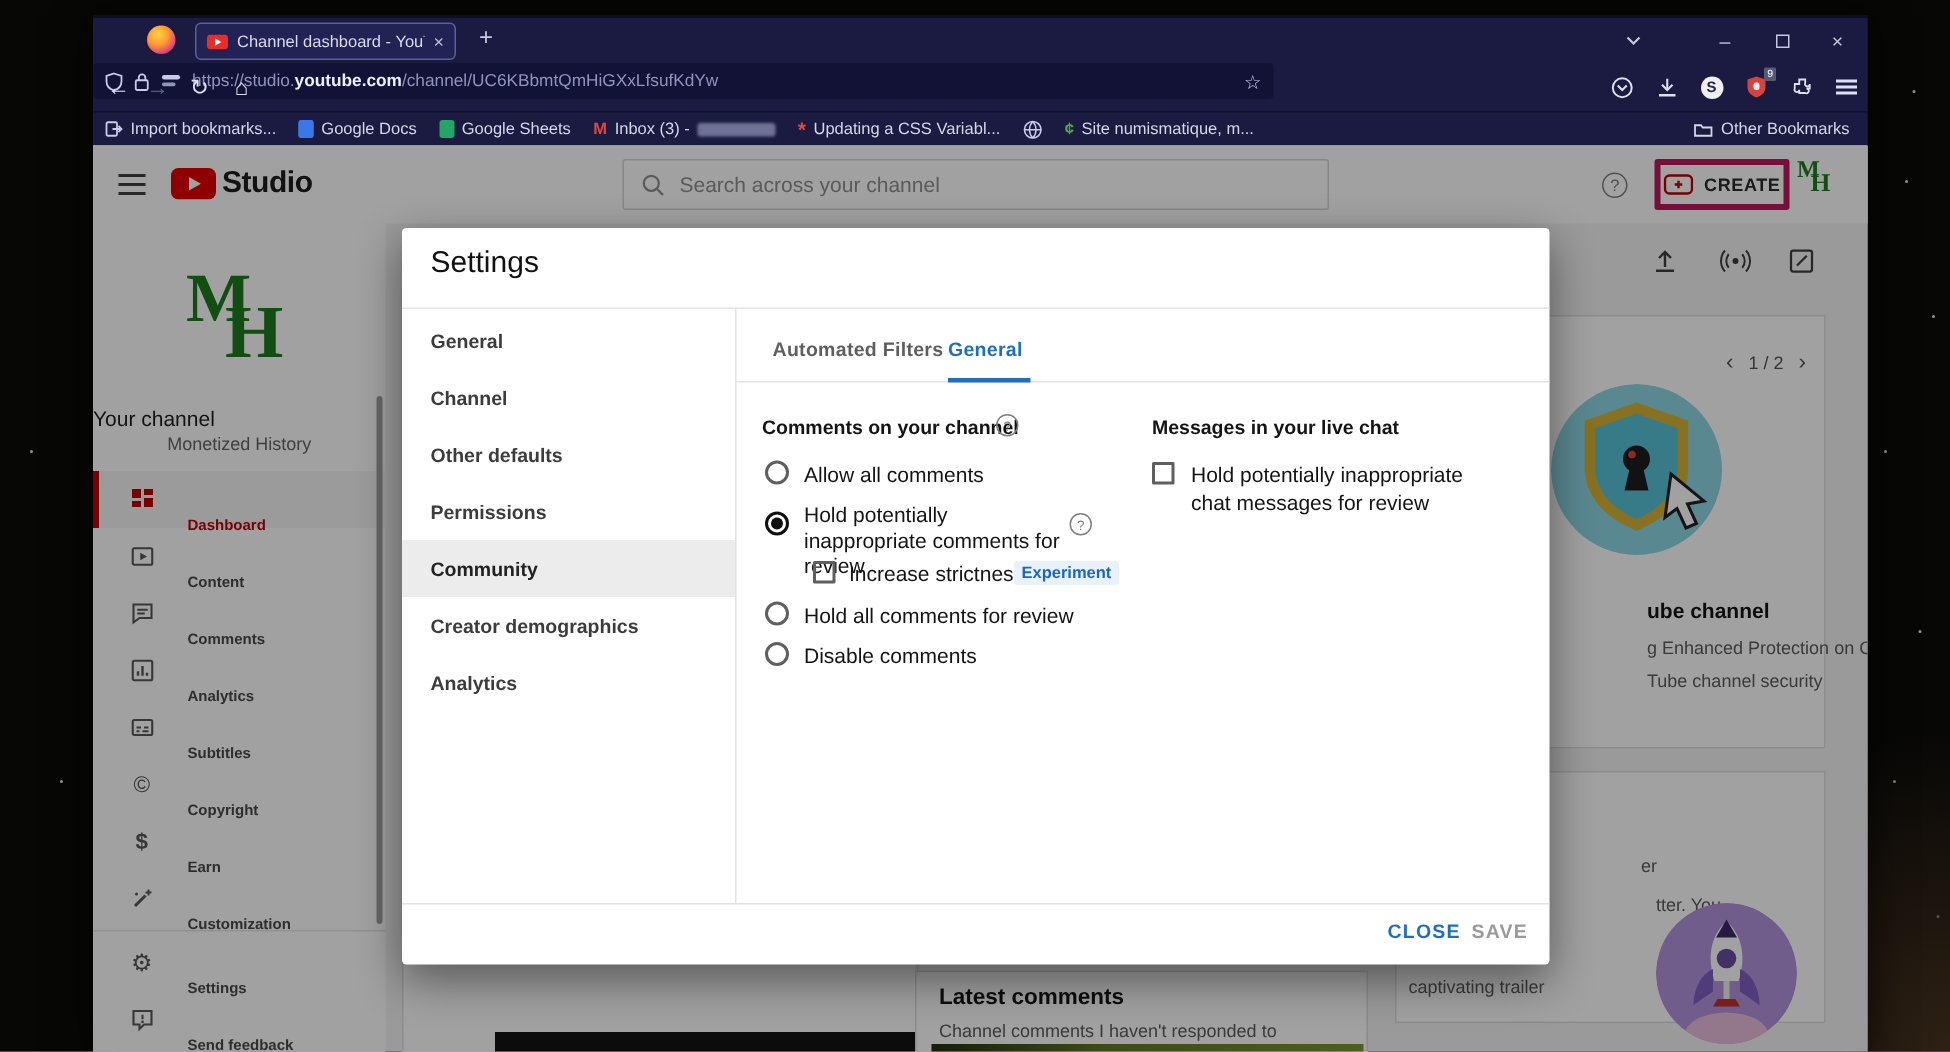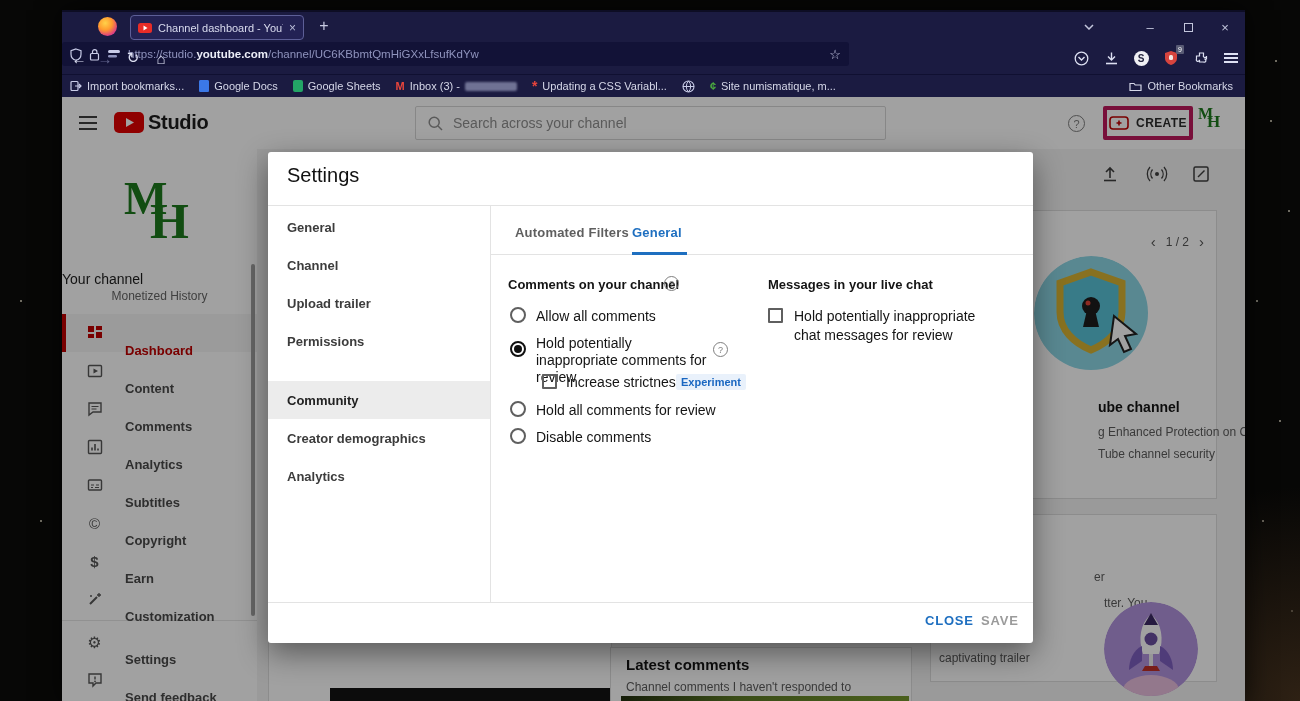--- a/index.html
+++ b/index.html
@@ -67,21 +67,21 @@
   .helpc { width:17px; height:17px; border:1.5px solid #7f7f7f; border-radius:50%; color:#7f7f7f;
            font-size:11px; display:flex; align-items:center; justify-content:center; }
   .createbtn { left:1041px; top:9px; width:90px; height:34px; border:4px solid #be185d; border-radius:2px;
                display:flex; align-items:center; justify-content:center; gap:7px; background:#fff; }
   .createbtn span { font-size:12px; font-weight:bold; color:#2c2c2c; letter-spacing:.4px; }
   .mh { font-family:"Liberation Serif",serif; font-weight:bold; color:#1d7a1d; position:absolute; }
 
   
   .sidebar { position:absolute; left:0; top:52px; width:195px; height:554px; background:#fff; z-index:1; }
   .side-item { position:relative; height:38px; display:flex; align-items:center; gap:22px; padding-left:24px; }
-  .side-item .lbl { font-size:13px; color:#4a4a4a; font-weight:bold;margin-top:34px; }
+  .side-item .lbl { font-size:10px; color:#4a4a4a; font-weight:bold;margin-top:34px; }
   .side-item.active { background:#f5f5f5; }
   .side-item.active::before { content:""; position:absolute; left:0; top:0; width:4px; height:38px; background:#c00000; }
   .side-item.active .lbl { color:#c00000; }
   .sicon { width:17px; height:17px; display:flex; align-items:center; justify-content:center; color:#575757; font-size:14px; }
   .side-div { height:1px; background:#e6e6e6; margin:2px 0; }
   .sb-scroll { left:189px; top:115px; width:4px; height:352px; background:#a2a2a2; border-radius:2px; }
 
   
   .card { position:absolute; background:#fff; border:1px solid #dedede; }
   .frag-b { font-size:14px; font-weight:bold; color:#141414; white-space:nowrap; }
@@ -94,21 +94,21 @@
 
   
   .modal { position:absolute; left:206px; top:55px; width:765px; height:491px; background:#fff; z-index:10;
            border-radius:3px; box-shadow:0 10px 30px rgba(0,0,0,.45); }
   .m-title { position:absolute; left:19px; top:12px; font-size:20px; color:#111; }
   .m-div-top { position:absolute; left:0; top:53px; width:765px; height:1px; background:#e3e3e3; }
   .m-vdiv { position:absolute; left:222px; top:53px; width:1px; height:397px; background:#e3e3e3; }
   .m-nav { position:absolute; left:0; top:56px; width:222px; }
   .m-nav-item { height:38px; display:flex; align-items:center; padding-left:19px;
                 font-size:13px; font-weight:bold; color:#3c3c3c; cursor:default; }
-  .m-nav-item.active { background:#ececec; color:#222;margin-top:21px; }
+  .m-nav-item.active { background:#ececec; color:#222; }
   .m-tabs { position:absolute; left:222px; top:53px; width:543px; height:50px; border-bottom:1px solid #e3e3e3; }
   .m-tab { position:absolute; top:20px; font-size:13px; font-weight:bold; letter-spacing:.2px; }
   .m-tab.inactive { color:#5f5f5f; }
   .m-tab.active { color:#1e6fc0; }
   .m-tab-line { position:absolute; left:142px; top:47px; width:55px; height:3px; background:#1e6fc0; }
   .sec-h { position:absolute; font-size:13px; font-weight:bold; color:#141414; }
   .radio { position:absolute; width:16px; height:16px; border:2px solid #5f5f5f; border-radius:50%; }
   .radio.sel { border-color:#101010; }
   .radio.sel::after { content:""; position:absolute; left:2px; top:2px; width:8px; height:8px;
                       border-radius:50%; background:#101010; }
@@ -459,21 +459,21 @@
     <div class="dim"></div>
 
     <div class="modal">
       <div class="m-title">Settings</div>
       <div class="m-div-top"></div>
       <div class="m-vdiv"></div>
 
       <div class="m-nav">
         <div class="m-nav-item">General</div>
         <div class="m-nav-item">Channel</div>
-        <div class="m-nav-item">Upload trailer</div>
+        <div class="m-nav-item">Other defaults</div>
         <div class="m-nav-item">Permissions</div>
         <div class="m-nav-item active">Community</div>
         <div class="m-nav-item">Creator demographics</div>
         <div class="m-nav-item">Analytics</div>
       </div>
 
       <div class="m-tabs">
         <div class="m-tab inactive" style="left:25px">Automated Filters</div>
         <div class="m-tab active" style="left:142px">General</div>
         <div class="m-tab-line"></div>

